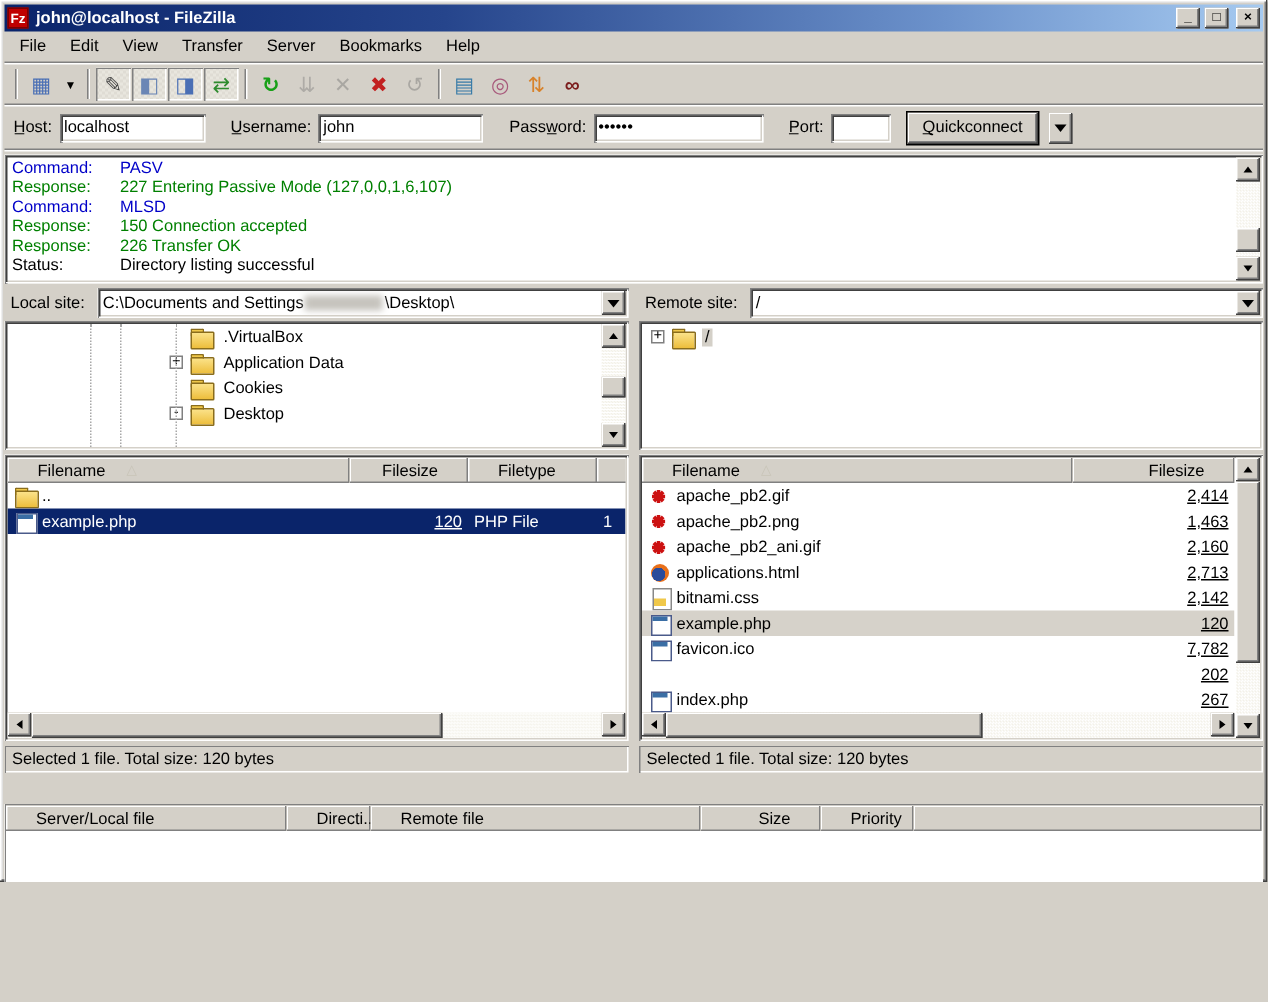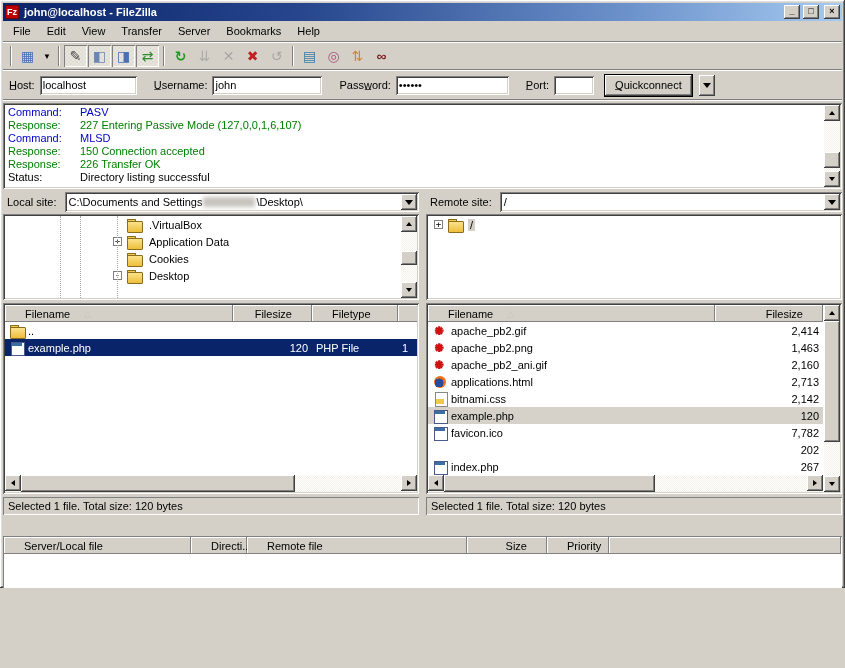--- a/index.html
+++ b/index.html
@@ -153,21 +153,21 @@
     box-shadow: inset 1px 1px #808080, inset -1px -1px #fff, inset 2px 2px #404040, inset -2px -2px #D4D0C8;
     overflow:hidden; display:flex; flex-direction:column; }
   .list-inner{ position:absolute; inset:2px; display:flex; flex-direction:column; overflow:hidden; }
   .lheader{ height:17px; flex:none; display:flex; background:#D4D0C8; }
   .hcell{ height:17px; padding:1px 20px; display:flex; align-items:center; overflow:hidden; white-space:nowrap; flex:none;
     box-shadow: inset -1px -1px #808080, inset 1px 1px #fff; background:#D4D0C8; }
   .hcell.right{ justify-content:flex-end; }
   .hcell .sort{ color:#C8C4B8; margin-left:14px; font-size:9px; }
   .lrow{ height:17px; flex:none; display:flex; align-items:center; white-space:nowrap; }
   .lcell{ padding:0 4px; overflow:hidden; display:flex; align-items:center; gap:2px; flex:none; height:17px; }
-  .lcell.right{ justify-content:flex-end; }
+  .lcell.right{ justify-content:flex-end;text-decoration:underline; }
   .lrow.sel-active{ background:#0A246A; color:#fff; }
   .lrow.sel-inactive{ background:#D6D2CA; }
   .lfill{ flex:1; }
   .vscroll.listv{ top:2px; right:2px; bottom:2px; }
 
   .status-row{ height:18px; flex:none; margin-top:3px; background:#D4D0C8; display:flex; align-items:center;
     padding:0 5px; box-shadow: inset 1px 1px #808080, inset -1px -1px #fff; white-space:nowrap; overflow:hidden;}
 
   
   .queuebox{ flex:none; height:90px; margin-top:4px; background:#fff; position:relative;

